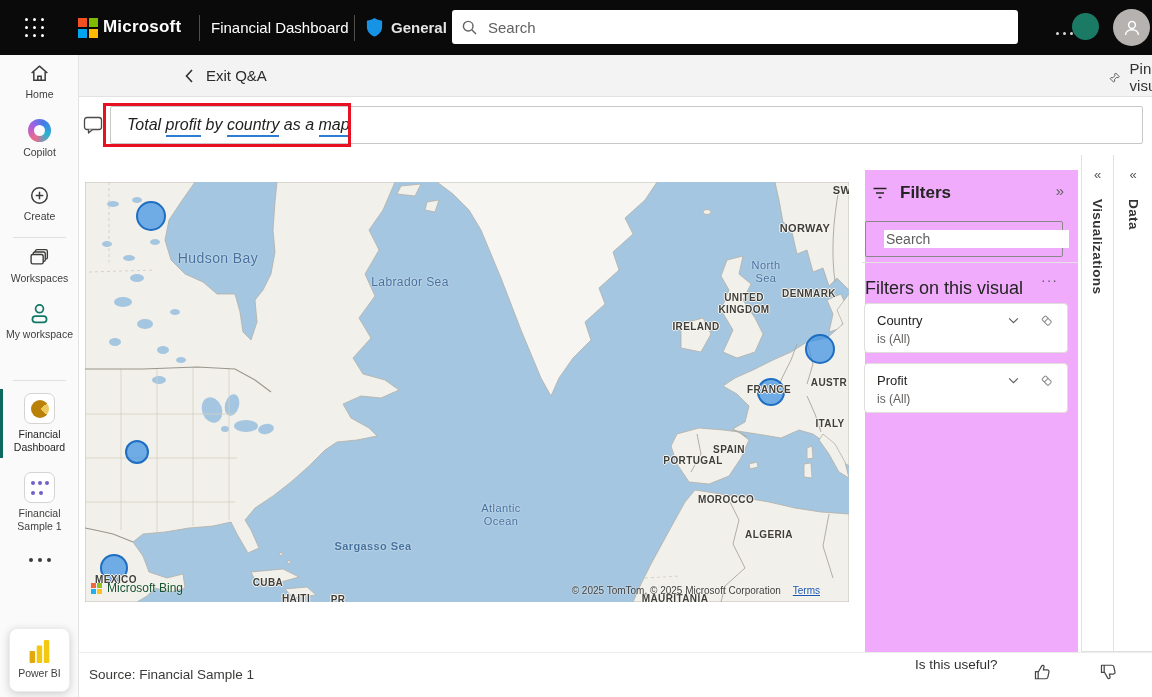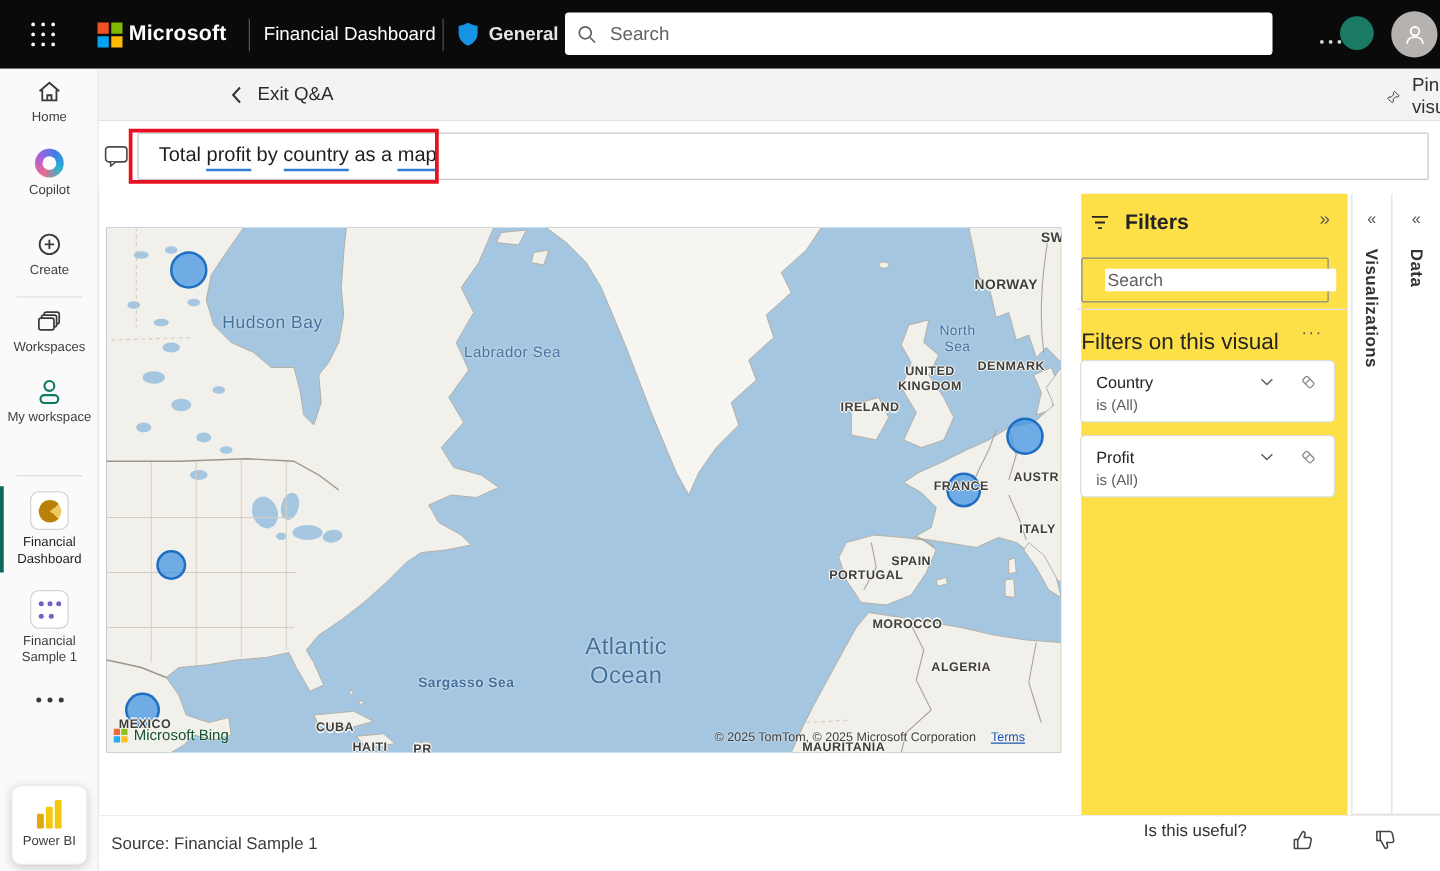--- a/index.html
+++ b/index.html
@@ -53,42 +53,42 @@
   .qabar .back{position:absolute;left:98px;top:9px;width:24px;height:24px;display:flex;align-items:center;justify-content:center;cursor:pointer;}
   .qabar .exit{position:absolute;left:127px;top:12px;font-size:15px;color:#2b2b2b;cursor:pointer;}
   .pinbtn{position:absolute;left:1030px;top:8px;height:28px;display:flex;align-items:center;gap:9px;cursor:pointer;}
   .pinbtn span{font-size:15px;color:#323130;}
 
   
   .qrow{position:absolute;left:79px;top:97px;width:1073px;height:55px;background:#fff;}
   .qbubble{position:absolute;left:4px;top:18px;}
   .qinput{position:absolute;left:31px;top:9px;width:1033px;height:38px;border:1px solid #c8c8c8;border-radius:2px;background:#fff;
           display:flex;align-items:center;padding:0 16px;font-size:16px;color:#1f1f1f;white-space:pre;cursor:text;}
-  .tok{padding-bottom:2px;}
+  .tok{padding-bottom:2px;font-style:italic;}
   .tok.u{border-bottom:2px solid #2e7dd2;}
   .redbox{position:absolute;left:24px;top:6px;width:248px;height:44px;border:3px solid #e81123;pointer-events:none;z-index:5;}
 
   
   .map{position:absolute;left:85px;top:182px;width:764px;height:420px;overflow:hidden;background:#a5c6e0;cursor:crosshair;}
   .map svg{position:absolute;left:0;top:0;}
   .maplayer{position:absolute;left:0;top:0;width:100%;height:100%;}
   .maplabel{position:absolute;transform:translate(-50%,-50%);white-space:pre-line;text-align:center;line-height:1.2;pointer-events:none;}
   .maplabel.sea{color:#45719f;letter-spacing:.4px;text-shadow:0 0 2px rgba(255,255,255,.85);}
   .maplabel.country{color:#3f3e3a;font-weight:bold;letter-spacing:.4px;
         text-shadow:1px 0 0 #f7f5f0,-1px 0 0 #f7f5f0,0 1px 0 #f7f5f0,0 -1px 0 #f7f5f0;}
   .bubble{position:absolute;border-radius:50%;background:rgba(59,144,227,.72);border:2px solid rgba(21,103,190,.9);transform:translate(-50%,-50%);cursor:pointer;}
   .watermark{position:absolute;left:6px;bottom:7px;display:flex;align-items:center;gap:5px;}
   .watermark .wlogo{width:11px;height:11px;display:grid;grid-template-columns:1fr 1fr;gap:1px;opacity:.85;}
   .watermark .wlogo i{width:5px;height:5px;}
   .watermark span{font-size:12px;color:#14532d;text-shadow:0 0 2px rgba(255,255,255,.7);}
   .attrib{position:absolute;right:29px;bottom:6px;display:flex;gap:12px;align-items:baseline;font-size:10px;color:#3f3e3c;text-shadow:0 0 2px #fff;}
   .attrib .terms{color:#1a56b0;text-decoration:underline;cursor:pointer;}
 
   
-  .filters{position:absolute;left:865px;top:155px;width:213px;height:497px;background:#fde047;}
+  .filters{position:absolute;left:865px;top:170px;width:213px;height:497px;background:#f0abfc;}
   .f-head{position:absolute;left:0;top:10px;width:213px;height:26px;display:flex;align-items:center;}
   .f-title{font-size:17px;font-weight:700;color:#252423;margin-left:11px;}
   .f-collapse{position:absolute;right:14px;top:2px;font-size:15px;color:#605e5c;cursor:pointer;}
   .f-search{position:absolute;left:0;top:51px;width:198px;height:36px;border:1px solid #8a8886;border-radius:2px;display:flex;align-items:center;padding:0 10px;}
   .f-search input{border:none;outline:none;flex:1;margin-left:8px;font-size:14px;color:#3b3a39;font-family:"Liberation Sans",sans-serif;}
   .f-search input::placeholder{color:#605e5c;opacity:1;}
   .f-divider{position:absolute;left:-3px;top:92px;width:216px;height:1px;background:#e3e3e3;}
   .f-section{position:absolute;left:0;top:108px;font-size:18px;color:#252423;}
   .f-more{position:absolute;right:20px;top:102px;font-size:14px;color:#605e5c;letter-spacing:1px;cursor:pointer;}
   .fcard{position:absolute;left:-1px;width:204px;height:50px;border:1px solid #e0deda;border-radius:4px;background:#fff;padding:7px 10px 0 12px;cursor:pointer;}
@@ -377,21 +377,21 @@
         <div class="bubble" title="Germany" style="left: 735px; top: 167px; width: 30px; height: 30px;"></div>
         <div class="bubble" title="France" style="left: 686px; top: 210px; width: 28px; height: 28px;"></div>
         <div class="bubble" title="United States" style="left: 52px; top: 270px; width: 24px; height: 24px;"></div>
         <div class="bubble" title="Mexico" style="left: 29px; top: 386px; width: 28px; height: 28px;"></div>
       </div>
     <div class="maplayer" id="label-layer">
         <div class="maplabel sea" style="left: 133px; top: 76px; font-size: 14px;">Hudson Bay</div>
         <div class="maplabel sea" style="left: 325px; top: 100px; font-size: 12px;">Labrador Sea</div>
         <div class="maplabel sea" style="left: 681px; top: 90px; font-size: 11px;">North
 Sea</div>
-        <div class="maplabel sea" style="left: 416px; top: 348px; font-size: 19px;">Atlantic
+        <div class="maplabel sea" style="left: 416px; top: 333px; font-size: 11px;">Atlantic
 Ocean</div>
         <div class="maplabel sea" style="left: 288px; top: 365px; font-size: 11px; font-weight: bold;">Sargasso Sea</div>
         <div class="maplabel country" style="left: 757px; top: 9px; font-size: 11px;">SW</div>
         <div class="maplabel country" style="left: 720px; top: 47px; font-size: 11px;">NORWAY</div>
         <div class="maplabel country" style="left: 724px; top: 112px; font-size: 10px;">DENMARK</div>
         <div class="maplabel country" style="left: 659px; top: 122px; font-size: 10px;">UNITED
 KINGDOM</div>
         <div class="maplabel country" style="left: 611px; top: 145px; font-size: 10px;">IRELAND</div>
         <div class="maplabel country" style="left: 684px; top: 208px; font-size: 10px;">FRANCE</div>
         <div class="maplabel country" style="left: 744px; top: 201px; font-size: 10px;">AUSTR</div>

